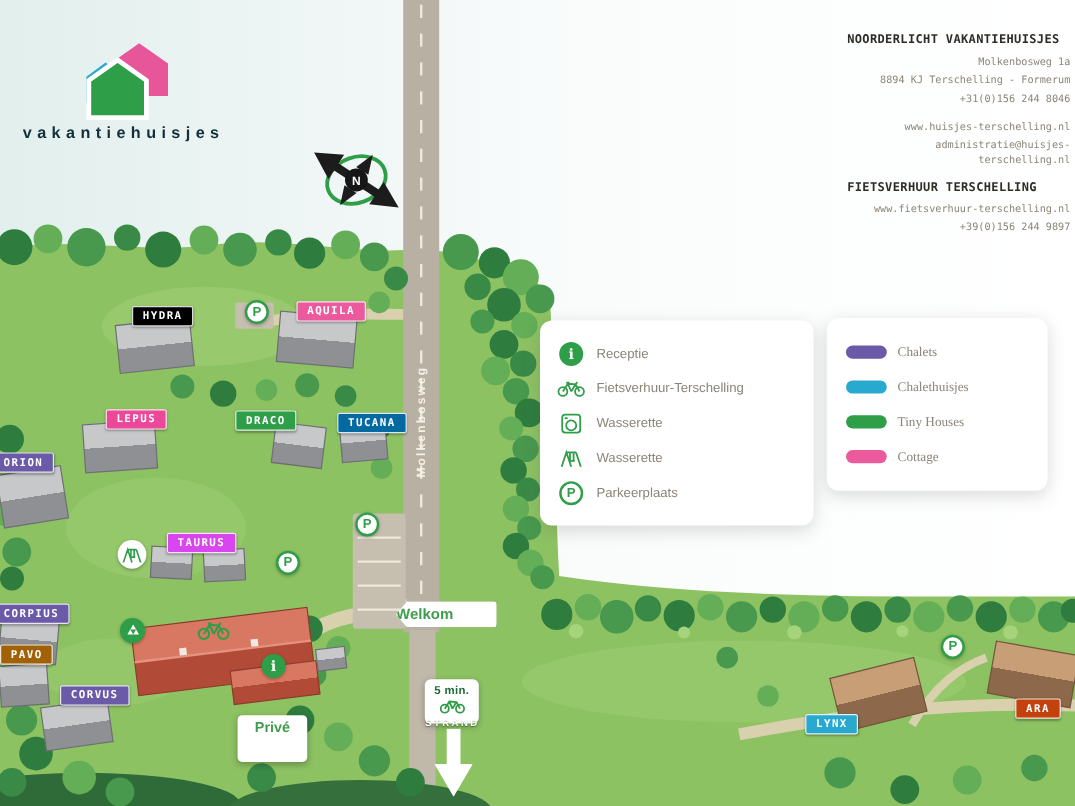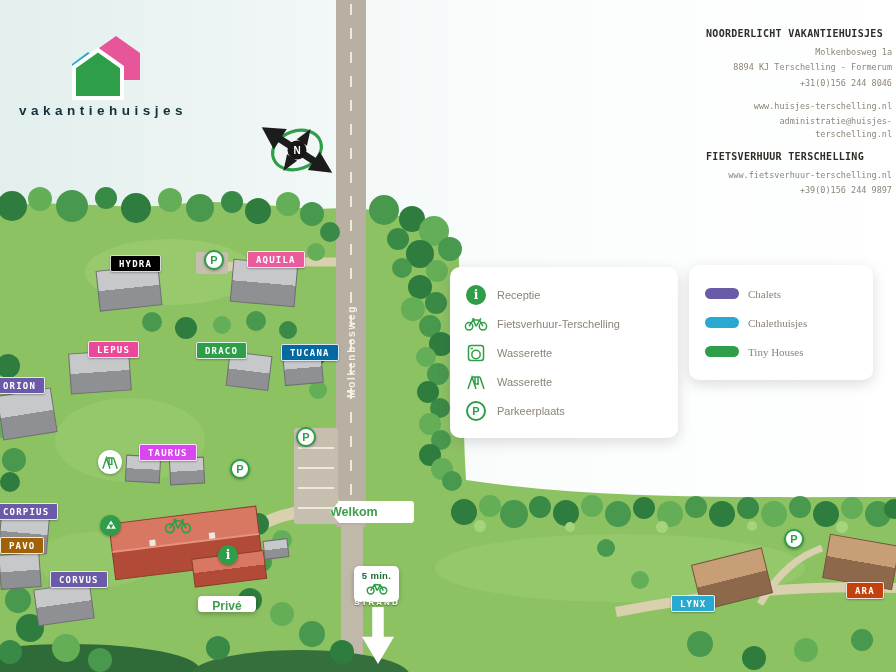--- a/index.html
+++ b/index.html
@@ -37,21 +37,21 @@
   .ic-info{width:20px;height:20px;background:#2f9e49;color:#fff;font-weight:700;font-size:12px;font-family:"DejaVu Serif",serif;}
   .ic-p{width:20px;height:20px;border:2px solid #2f9e49;color:#2f9e49;font-weight:700;font-size:11px;background:#fff;}
   .ic-trash{width:21px;height:21px;background:#2f9e49;}
   .map-ic{position:absolute;box-shadow:0 1px 3px rgba(0,0,0,.3);}
   .map-ic.plain{box-shadow:none;}
 
   
   .sign{position:absolute;background:#fff;box-shadow:0 2px 5px rgba(0,0,0,.25);color:#3f9e4d;font-weight:700;}
   .sign-welkom{left:330px;top:501px;width:84px;height:22px;line-height:22px;text-align:left;font-size:12.5px;
     clip-path:polygon(0 50%,11% 0,100% 0,100% 100%,11% 100%);border-radius:3px;}
-  .sign-prive{left:198px;top:596px;width:58px;height:16px;line-height:21px;text-align:center;font-size:12px;border-radius:4px;}
+  .sign-prive{left:198px;top:596px;width:58px;height:39px;line-height:21px;text-align:center;font-size:12px;border-radius:4px;}
   .sign-strand{left:354px;top:566px;width:45px;border-radius:5px;padding:4px 0 3px;text-align:center;}
   .sign-strand .t{font-size:9.5px;color:#1f6b35;letter-spacing:.3px;}
   .strand-word{position:absolute;left:352px;top:598px;width:50px;text-align:center;color:#fff;font-size:8px;font-weight:700;
     letter-spacing:2px;text-shadow:0 1px 1px rgba(0,60,20,.45);}
   .strand-arrow{position:absolute;left:362px;top:607px;width:32px;height:57px;background:#fff;
     clip-path:polygon(32% 0,68% 0,68% 52%,100% 52%,50% 100%,0 52%,32% 52%);filter:drop-shadow(0 1px 2px rgba(0,0,0,.3));}
 
   
   .road-label{position:absolute;left:346px;top:398px;transform:rotate(-90deg);transform-origin:0 0;
     width:110px;color:#f4f1e8;font-size:10px;font-weight:700;letter-spacing:1.8px;}
@@ -408,15 +408,19 @@
       <span class="leg-label">Chalets</span>
     </div>
     <div class="leg-row">
       <span class="type-bar" style="background: rgb(42, 169, 208);"></span>
       <span class="leg-label">Chalethuisjes</span>
     </div>
     <div class="leg-row">
       <span class="type-bar" style="background: rgb(47, 158, 73);"></span>
       <span class="leg-label">Tiny Houses</span>
     </div>
+    <div class="leg-row">
+      <span class="type-bar" style="background: rgb(236, 90, 158);"></span>
+      <span class="leg-label">Cottage</span>
+    </div>
   </div>
 
 </div>
 
 </body></html>

